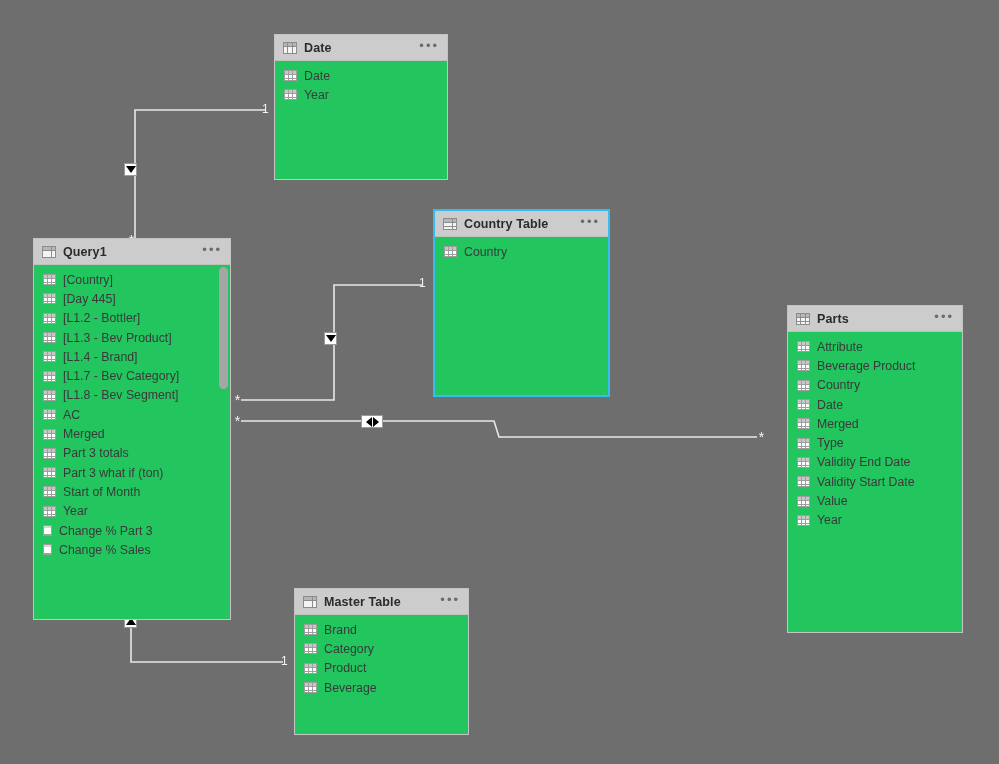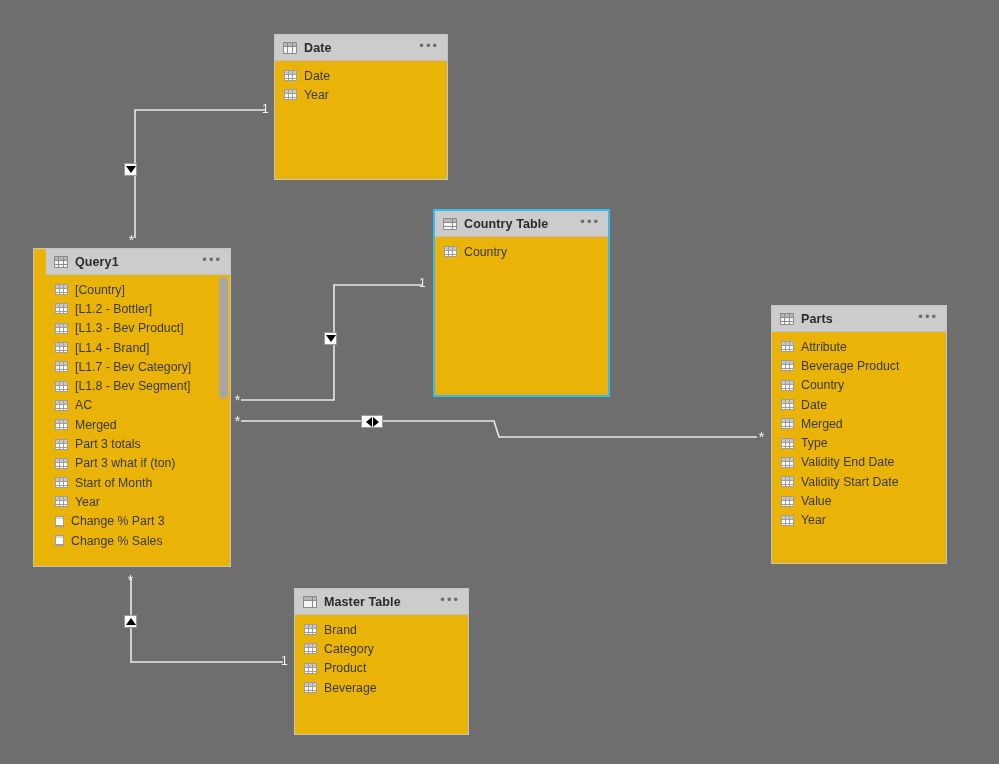--- a/index.html
+++ b/index.html
@@ -91,21 +91,21 @@
   .tri-right {
     width: 0; height: 0;
     border-top: 5px solid transparent;
     border-bottom: 5px solid transparent;
     border-left: 6px solid #000;
   }
 
   
   .table-card {
     position: absolute;
-    background: #eab308;
+    background: #22c55e;
     border: 1px solid #c4c4c4;
     box-sizing: border-box;
     box-shadow: 0 0 0 0 rgba(0,0,0,0);
     display: flex;
     flex-direction: column;
     overflow: hidden;
   }
   .table-card.selected {
     border: 2px solid #35bdf2;
   }
@@ -294,33 +294,37 @@
       <div class="field-row">
         <span class="ico-grid"></span>
         <span class="field-label">Country</span>
       </div>
     </div>
     <div class="grip">
         <i></i>
       </div>
   </div>
 
-  <div class="table-card" style="left:33px; top:248px; width:198px; height:319px;padding-left:12px;">
+  <div class="table-card" style="left:33px; top:238px; width:198px; height:382px;">
     <div class="card-header">
       <span class="ico-grid hdr"></span>
       <span class="card-title">Query1</span>
       <span class="ellipsis-btn">•••</span>
     </div>
     <div class="field-list">
       <div class="field-row">
           <span class="ico-grid"></span>
           <span class="field-label">[Country]</span>
         </div>
       <div class="field-row">
           <span class="ico-grid"></span>
+          <span class="field-label">[Day 445]</span>
+        </div>
+      <div class="field-row">
+          <span class="ico-grid"></span>
           <span class="field-label">[L1.2 - Bottler]</span>
         </div>
       <div class="field-row">
           <span class="ico-grid"></span>
           <span class="field-label">[L1.3 - Bev Product]</span>
         </div>
       <div class="field-row">
           <span class="ico-grid"></span>
           <span class="field-label">[L1.4 - Brand]</span>
         </div>
@@ -366,21 +370,21 @@
         </div>
       <div class="vscroll-track">
         <div class="vscroll-thumb" style="top:0px; height:122px;"></div>
       </div>
     </div>
     <div class="grip">
         <i></i>
       </div>
   </div>
 
-  <div class="table-card" style="left:771px; top:305px; width:176px; height:259px;">
+  <div class="table-card" style="left:787px; top:305px; width:176px; height:328px;">
     <div class="card-header">
       <span class="ico-grid hdr"></span>
       <span class="card-title">Parts</span>
       <span class="ellipsis-btn">•••</span>
     </div>
     <div class="field-list">
       <div class="field-row">
           <span class="ico-grid"></span>
           <span class="field-label">Attribute</span>
         </div>

